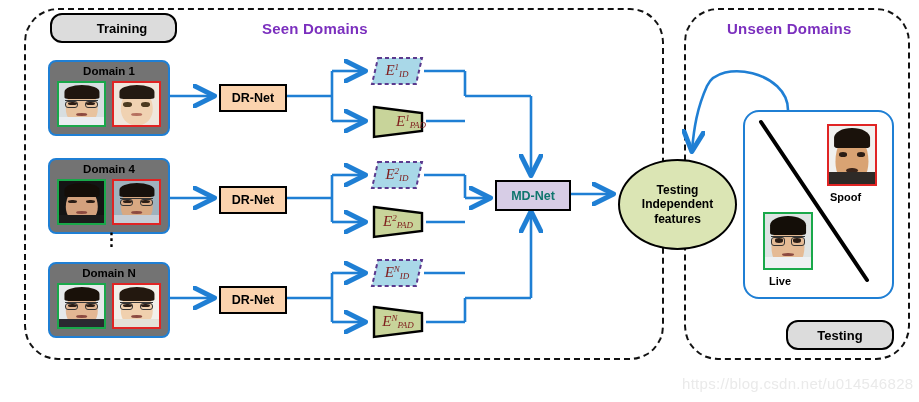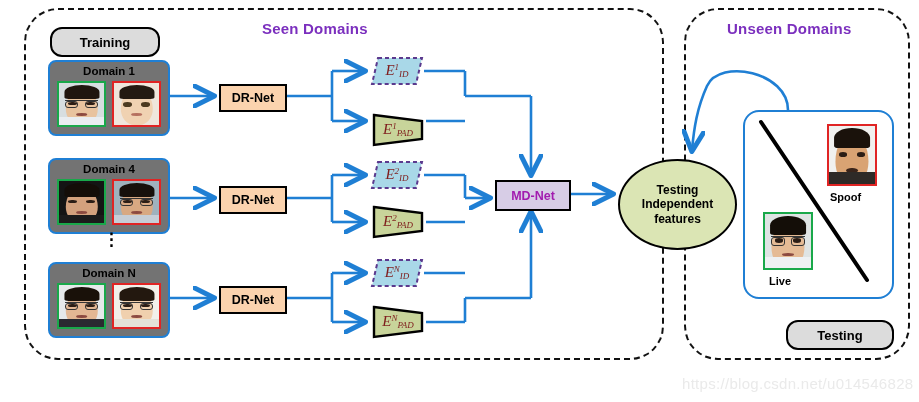--- a/index.html
+++ b/index.html
@@ -12,21 +12,21 @@
   #panel-unseen{left:684px;top:8px;width:222px;height:348px;}
 
   
   .panel-title{position:absolute;color:#7b2fbe;font-weight:bold;font-size:15px;letter-spacing:.2px;white-space:nowrap;}
   #title-seen{left:262px;top:20px;}
   #title-unseen{left:727px;top:20px;}
 
   
   .pill{position:absolute;background:#dcdcdc;border:2px solid #000;border-radius:12px;
         display:flex;align-items:center;justify-content:center;font-weight:bold;font-size:13px;color:#000;}
-  #pill-training{left:50px;top:27px;width:106px;height:26px;}
+  #pill-training{left:50px;top:13px;width:106px;height:26px;padding-left:17px;}
   #pill-testing{left:786px;top:320px;width:104px;height:26px;}
 
   
   .domain-box{position:absolute;width:118px;height:72px;background:#737373;border:2.5px solid #1f7fd4;border-radius:8px;}
   #domain-1{left:48px;top:60px;}
   #domain-2{left:48px;top:158px;}
   #domain-n{left:48px;top:262px;}
   .domain-label{position:absolute;top:3px;left:0;width:118px;text-align:center;font-size:11.5px;font-weight:bold;color:#000;}
   .face-row{position:absolute;top:19px;left:7px;width:104px;height:46px;display:flex;gap:6px;}
   .face{width:49px;height:46px;border:2px solid #000;box-sizing:border-box;position:relative;overflow:hidden;background:#caa88d;}
@@ -57,28 +57,28 @@
 
   
   .trap{position:absolute;display:flex;align-items:center;justify-content:center;}
   .trap .lbl{position:relative;z-index:2;font-family:"Liberation Serif",serif;font-style:italic;
              font-size:15px;color:#7f1d1d;line-height:1;white-space:nowrap;}
   .trap .lbl sub{font-size:9px;font-style:italic;vertical-align:-2px;}
   .trap .lbl sup{font-size:9px;font-style:italic;vertical-align:5px;}
   .trap svg{position:absolute;left:0;top:0;}
   .trap-id{width:54px;height:30px;}
   .trap-pad{width:56px;height:36px;}
-  #id-1{left:370px;top:56px;}  #pad-1{left:370px;top:112px;}
+  #id-1{left:370px;top:56px;}  #pad-1{left:370px;top:104px;justify-content:flex-end;}
   #id-2{left:370px;top:160px;} #pad-2{left:370px;top:204px;}
   #id-n{left:370px;top:258px;} #pad-n{left:370px;top:304px;}
 
   
   #mdnet{position:absolute;left:495px;top:180px;width:72px;height:27px;background:#d7cde6;
          border:2.5px solid #000;display:flex;align-items:center;justify-content:center;
-         font-size:12.5px;font-weight:bold;color:#a21caf;}
+         font-size:12.5px;font-weight:bold;color:#0f766e;}
 
   
   #ellipse{position:absolute;left:618px;top:159px;width:115px;height:87px;border:2.5px solid #000;
            border-radius:50%;background:#dbe5b4;display:flex;flex-direction:column;align-items:center;
            justify-content:center;font-size:12px;font-weight:bold;color:#000;line-height:1.18;text-align:center;}
 
   
   #test-box{position:absolute;left:743px;top:110px;width:147px;height:185px;background:#fff;
             border:2.5px solid #1f7fd4;border-radius:16px;}
   #face-spoof{position:absolute;left:82px;top:12px;width:50px;height:62px;}

